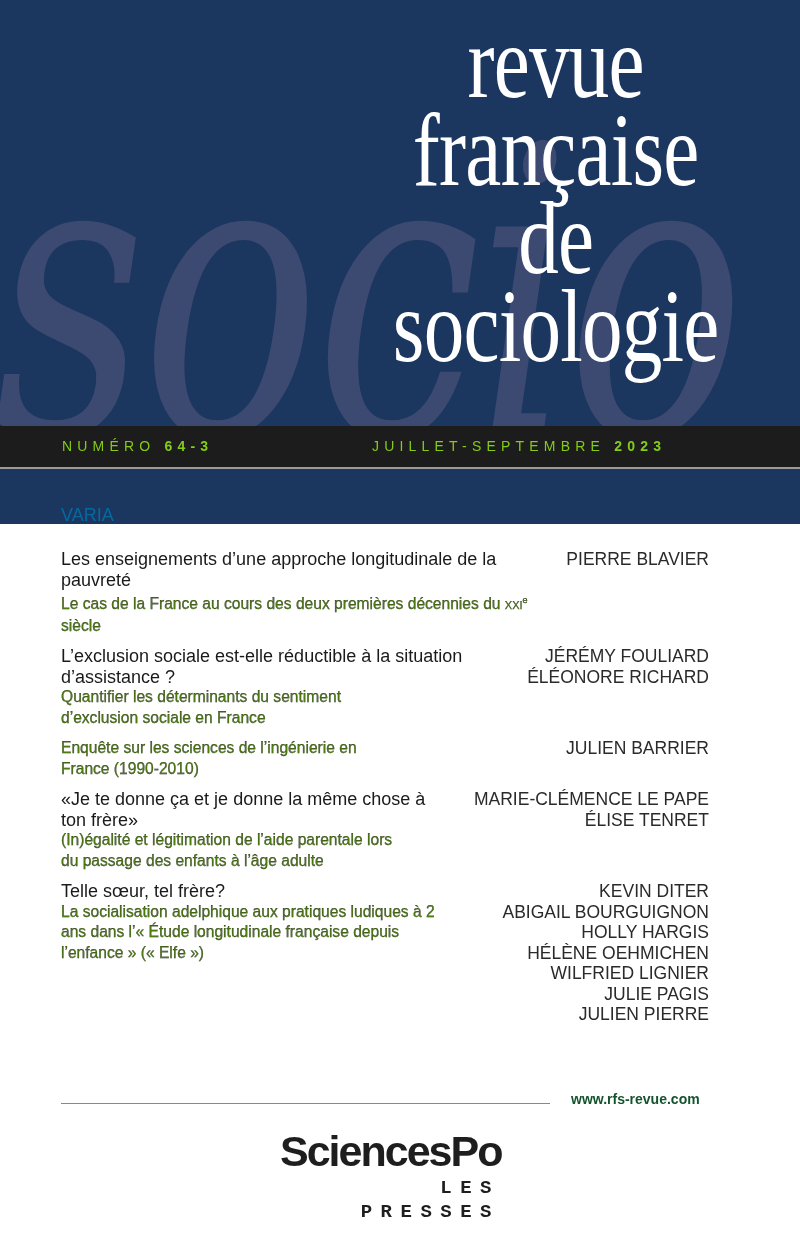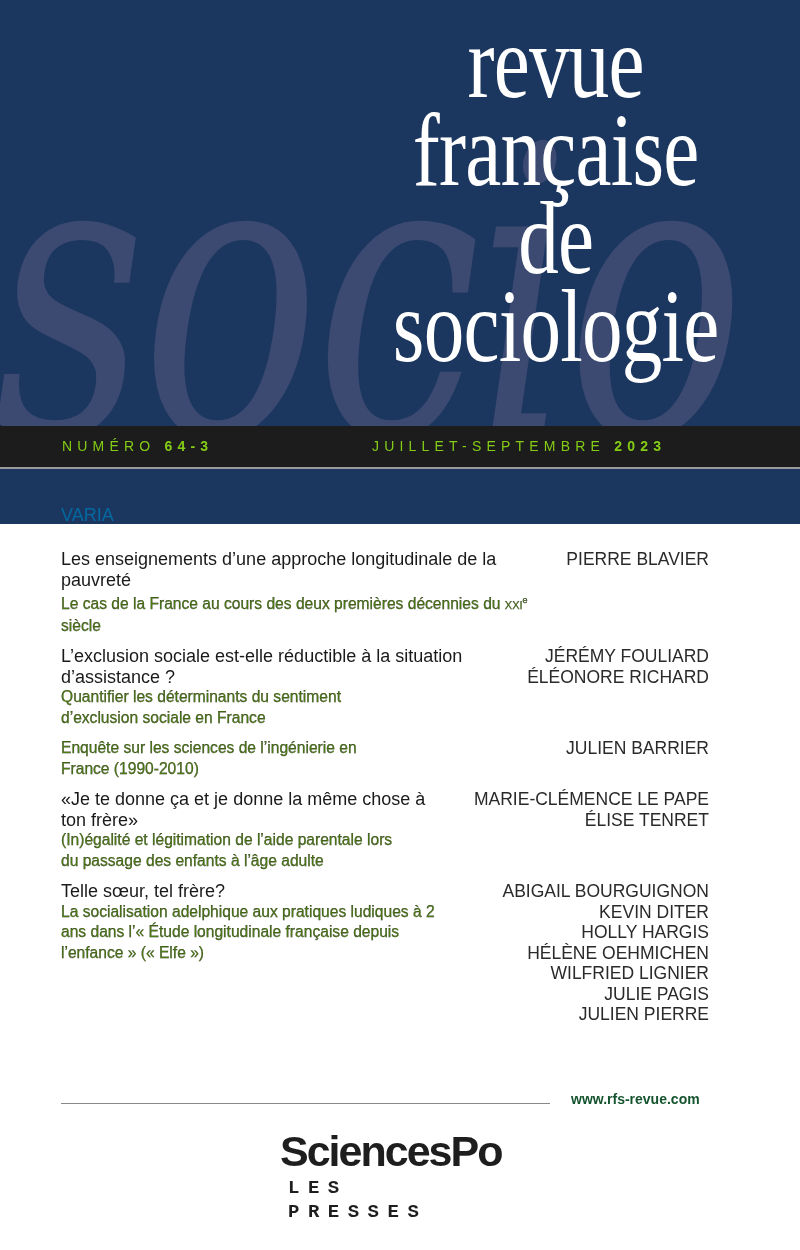--- a/index.html
+++ b/index.html
@@ -75,21 +75,21 @@
     font-weight: 300;
   }
   .footer-line {
     position: absolute; left: 61px; top: 1103px; width: 489px; height: 1px; background: #888;
   }
   .url {
     position: absolute; left: 571px; top: 1091px;
     font-size: 14px; font-weight: bold; color: #14532d;
   }
   .logo {
-    position: absolute; left: 280px; top: 1128px; width: 220px; text-align: left;
+    position: absolute; left: 280px; top: 1128px; width: 220px; text-align: right;
   }
   .logo .name {
     display: block; font-size: 43px; font-weight: bold; letter-spacing: -2px;
     color: #1e1e1e; line-height: 46px;
   }
   .logo .sub {
     display: block; font-size: 19px; font-weight: bold; letter-spacing: 8.5px;
     color: #1e1e1e; line-height: 24px; margin-top: 2px; padding-left: 8px; font-family: Liberation Mono, monospace;
   }
 </style>
@@ -146,22 +146,22 @@
     <div class="authors">
       <div>MARIE-CLÉMENCE LE PAPE</div>
       <div>ÉLISE TENRET</div>
     </div>
   </div>
 
   <div class="article">
     <div class="title">Telle sœur, tel frère?</div>
     <div class="subtitle" style="width:400px">La socialisation adelphique aux pratiques ludiques à 2 ans dans l’« Étude longitudinale française depuis l’enfance » (« Elfe »)</div>
     <div class="authors">
+      <div>KEVIN DITER</div>
       <div>ABIGAIL BOURGUIGNON</div>
-      <div>KEVIN DITER</div>
       <div>HOLLY HARGIS</div>
       <div>HÉLÈNE OEHMICHEN</div>
       <div>WILFRIED LIGNIER</div>
       <div>JULIE PAGIS</div>
       <div>JULIEN PIERRE</div>
     </div>
   </div>
 
 </div>
 

